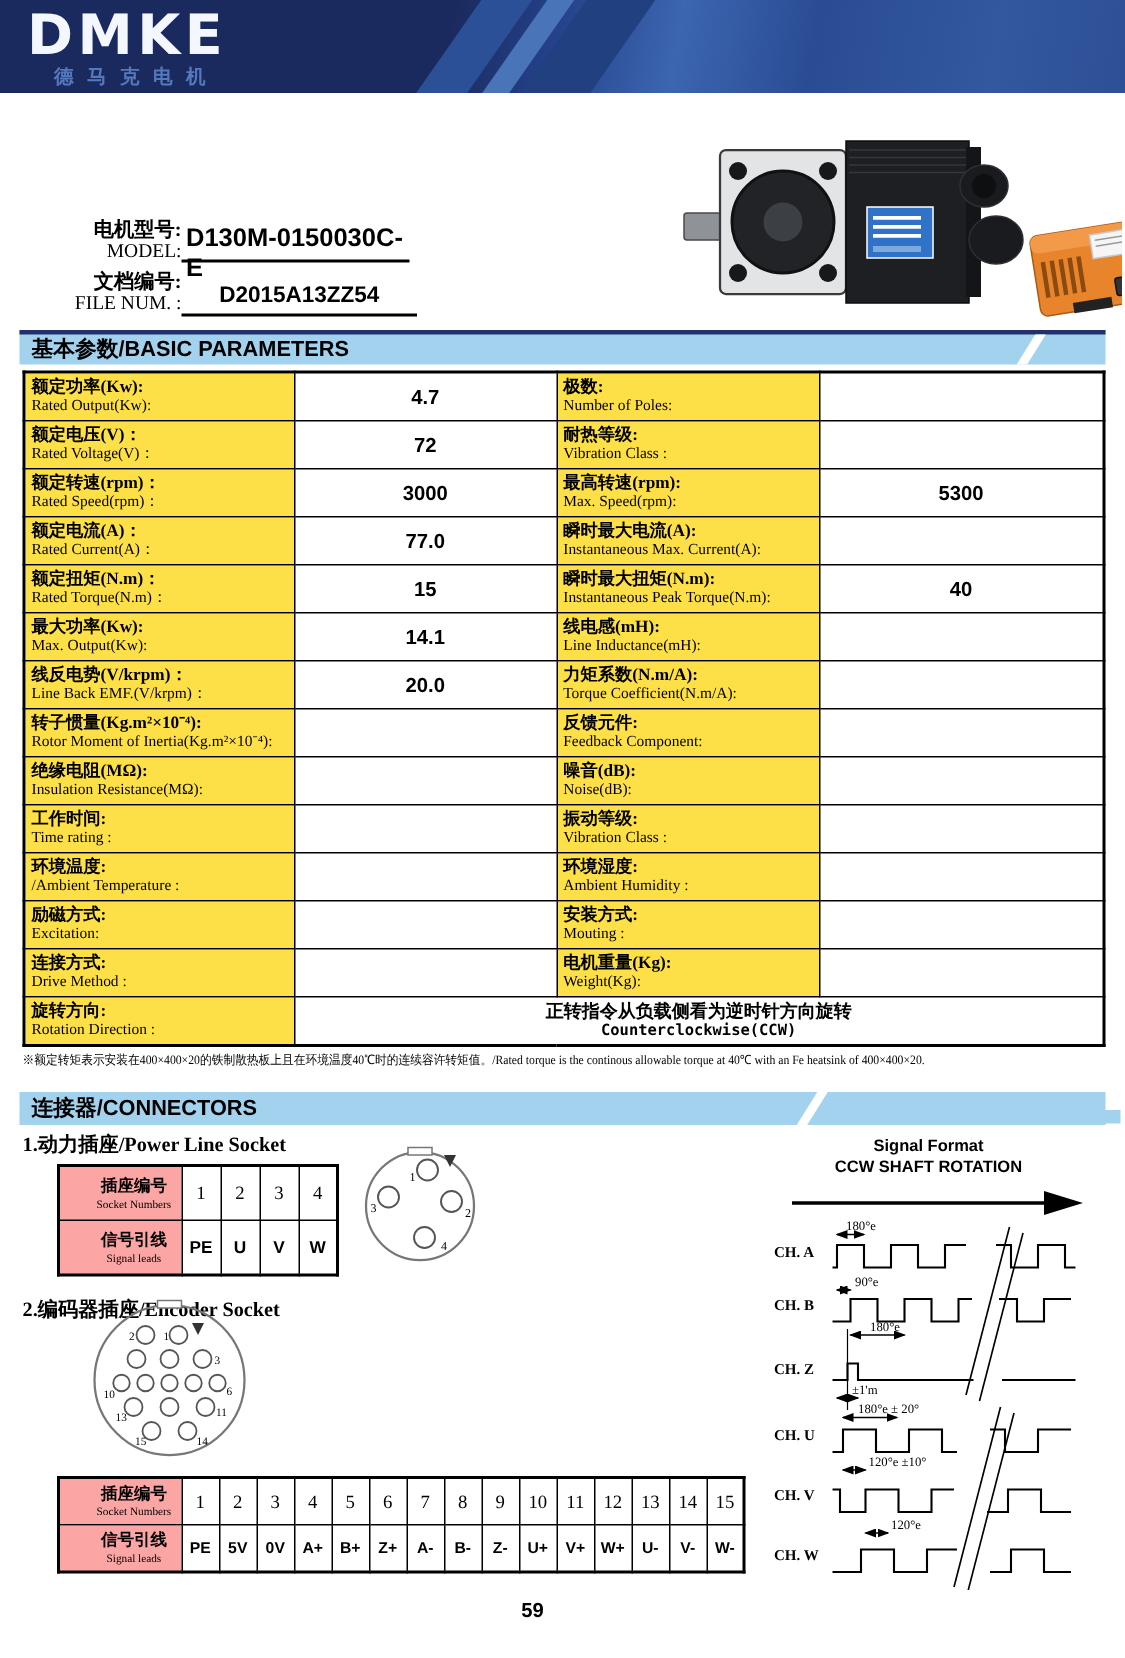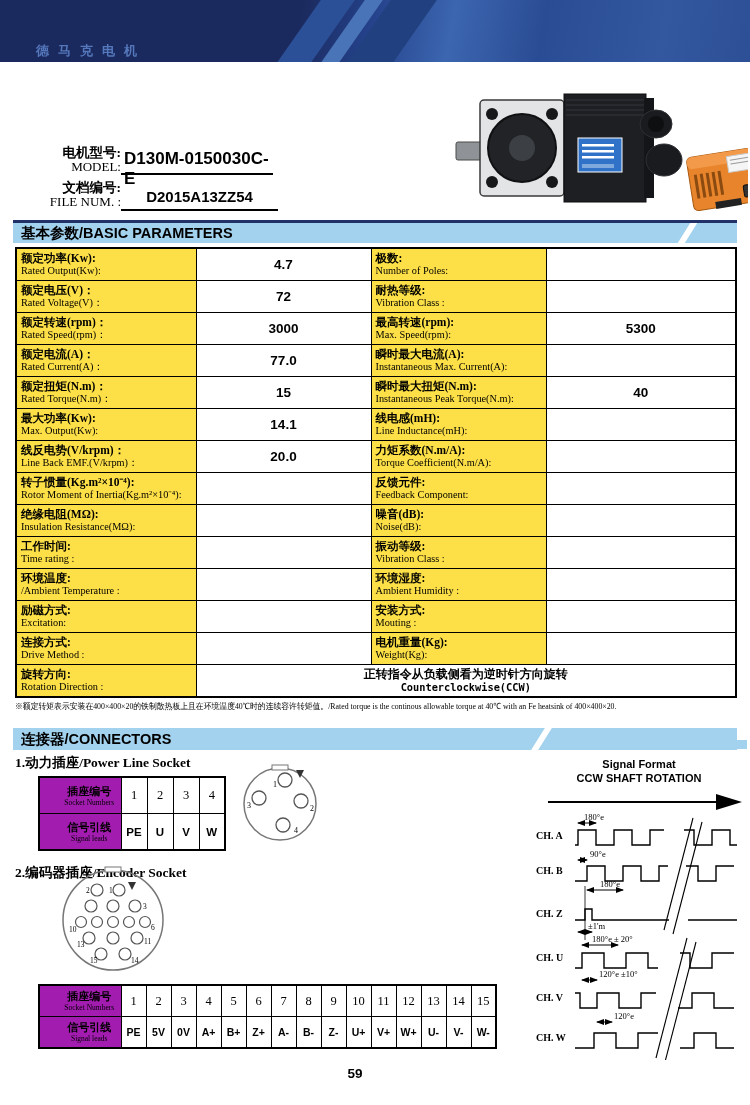--- a/index.html
+++ b/index.html
@@ -47,51 +47,52 @@
   
   .footnote{position:absolute;left:15px;top:700px;width:780px;font-size:8.5px;white-space:nowrap;
             transform:scaleX(0.92);transform-origin:left;font-family:"Liberation Serif",serif;}
 
   
   .sub-title{position:absolute;left:15px;font-size:13.5px;font-weight:bold;font-family:"Liberation Serif",serif;}
 
   
   .ctable{border-collapse:collapse;table-layout:fixed;position:absolute;border:2px solid #000;background:#fff;}
   .ctable td{border:1.5px solid #000;text-align:center;vertical-align:middle;overflow:hidden;}
-  .ctable td.chead{background:#a21caf;padding-left:19px;}
+  .ctable td.chead{background:#fca5a5;padding-left:19px;}
   .chead .ccn{font-size:11px;font-weight:bold;line-height:13px;}
   .chead .cen{font-size:7.5px;font-family:"Liberation Serif",serif;line-height:9px;}
   .cnum{font-family:"Liberation Serif",serif;font-size:12.5px;}
   .csig{font-weight:bold;font-size:11.5px;}
   .ptab{left:38px;top:776px;}
   .ptab td{height:33px;}
   .etab{left:38px;top:984px;}
   .etab td{height:28px;}
   .etab .csig{font-size:10.5px;}
 
   .socket-svg{position:absolute;}
 
   
-  .sig-wrap{position:absolute;left:528px;top:757px;width:222px;height:305px;}
+  .sig-wrap{position:absolute;left:508px;top:757px;width:222px;height:305px;}
   .sig-t{width:100%;text-align:center;font-size:11px;font-weight:bold;line-height:14px;}
   .wave-svg{position:absolute;left:0;top:33px;}
   .chlbl{position:absolute;left:8px;width:40px;font-size:10px;font-weight:bold;
          font-family:"Liberation Serif",serif;white-space:nowrap;}
 
   .pagenum{position:absolute;left:335px;top:1066px;width:40px;text-align:center;font-size:13.5px;font-weight:600;}
 </style>
 </head>
 <body>
 
 <div class="page">
 
   <div class="banner">
     <div class="stripe s1"></div>
     <div class="stripe s2"></div>
     <div class="stripe s3"></div>
+    <div class="logo">DMKE</div>
     <div class="logo-sub">德马克电机</div>
   </div>
 
   <svg class="socket-svg" style="left:448px;top:64px" width="300" height="158" viewBox="0 0 300 158">
     <rect x="8" y="78" width="28" height="18" rx="2" fill="#8f9296" stroke="#4a4a4a"></rect>
     <rect x="32" y="36" width="84" height="96" rx="4" fill="#e2e4e6" stroke="#3a3a3a" stroke-width="1.5"></rect>
     <circle cx="44" cy="50" r="6" fill="#17181a"></circle>
       <circle cx="104" cy="50" r="6" fill="#17181a"></circle>
     <circle cx="44" cy="118" r="6" fill="#17181a"></circle>
       <circle cx="104" cy="118" r="6" fill="#17181a"></circle>

